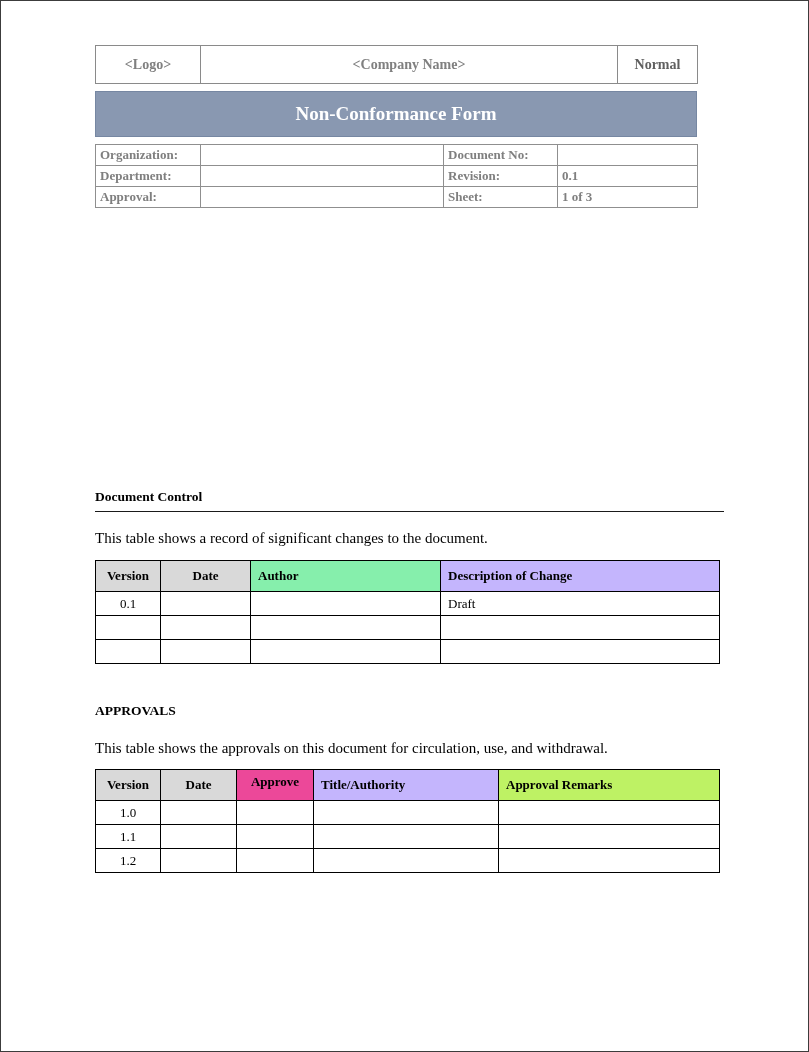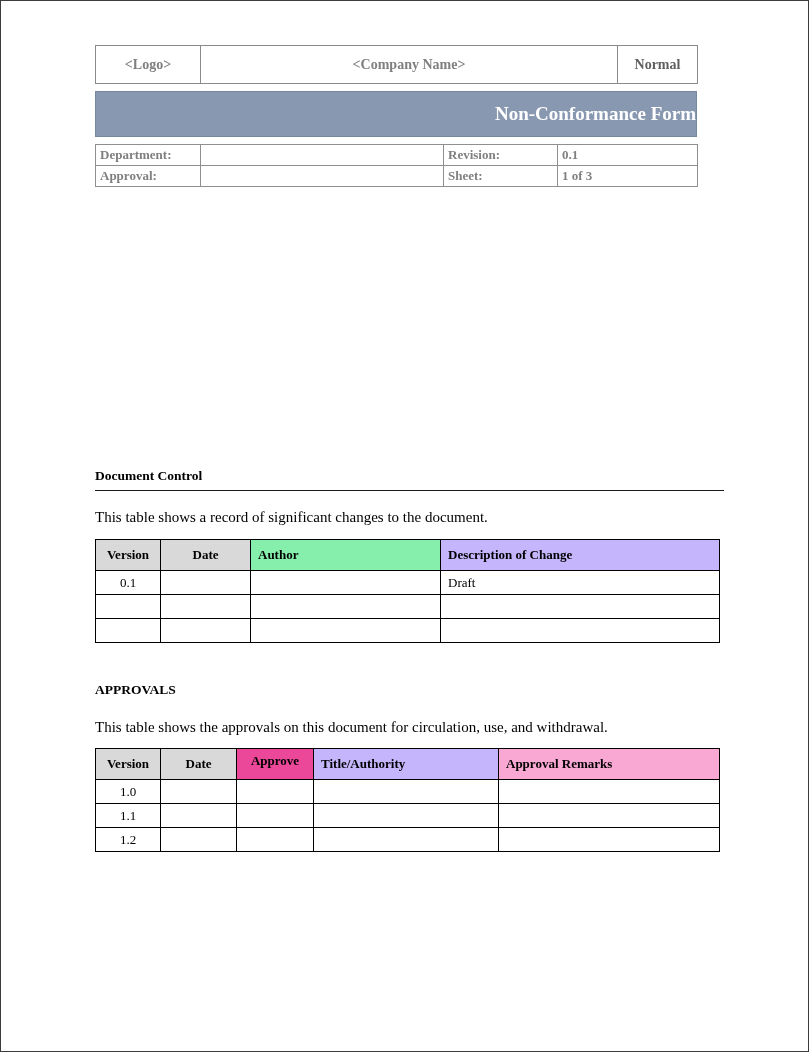--- a/index.html
+++ b/index.html
@@ -97,32 +97,38 @@
       </colgroup>
     <tbody>
       <tr>
         <td>&lt;Logo&gt;</td>
         <td>&lt;Company Name&gt;</td>
         <td class="doc-class">Normal</td>
       </tr>
     </tbody>
   </table>
 
-  <div class="banner" style="background: rgb(137, 152, 177); color: rgb(255, 255, 255); justify-content: flex-end;">
+  <div class="banner" style="background: rgb(137, 152, 177); color: rgb(255, 255, 255);">
     <span>Non-Conformance Form</span>
   </div>
 
   <table class="info-table">
     <colgroup>
         <col style="width:105px">
         <col style="width:243px">
         <col style="width:114px">
         <col style="width:140px">
       </colgroup>
     <tbody>
+      <tr>
+        <td>Organization:</td>
+        <td></td>
+        <td>Document No:</td>
+        <td></td>
+      </tr>
       <tr>
         <td>Department:</td>
         <td></td>
         <td>Revision:</td>
         <td>0.1</td>
       </tr>
       <tr>
         <td>Approval:</td>
         <td></td>
         <td>Sheet:</td>
@@ -181,21 +187,21 @@
         <col style="width:77px">
         <col style="width:185px">
         <col style="width:221px">
       </colgroup>
     <thead>
       <tr>
         <th class="ctr ap-th" style="background: rgb(217, 217, 217);">Version</th>
         <th class="ctr ap-th" style="background: rgb(217, 217, 217);">Date</th>
         <th class="ctr ap-th" style="background: #ec4899;"><span class="raised">Approve</span></th>
         <th class="lft ap-th" style="background: #c4b5fd;">Title/Authority</th>
-        <th class="lft ap-th" style="background: #f9a8d4;">Approval Remarks</th>
+        <th class="lft ap-th" style="background: #bef264;">Approval Remarks</th>
       </tr>
     </thead>
     <tbody>
       <tr>
         <td class="ctr">1.0</td>
         <td></td>
         <td></td>
         <td></td>
         <td></td>
       </tr>

